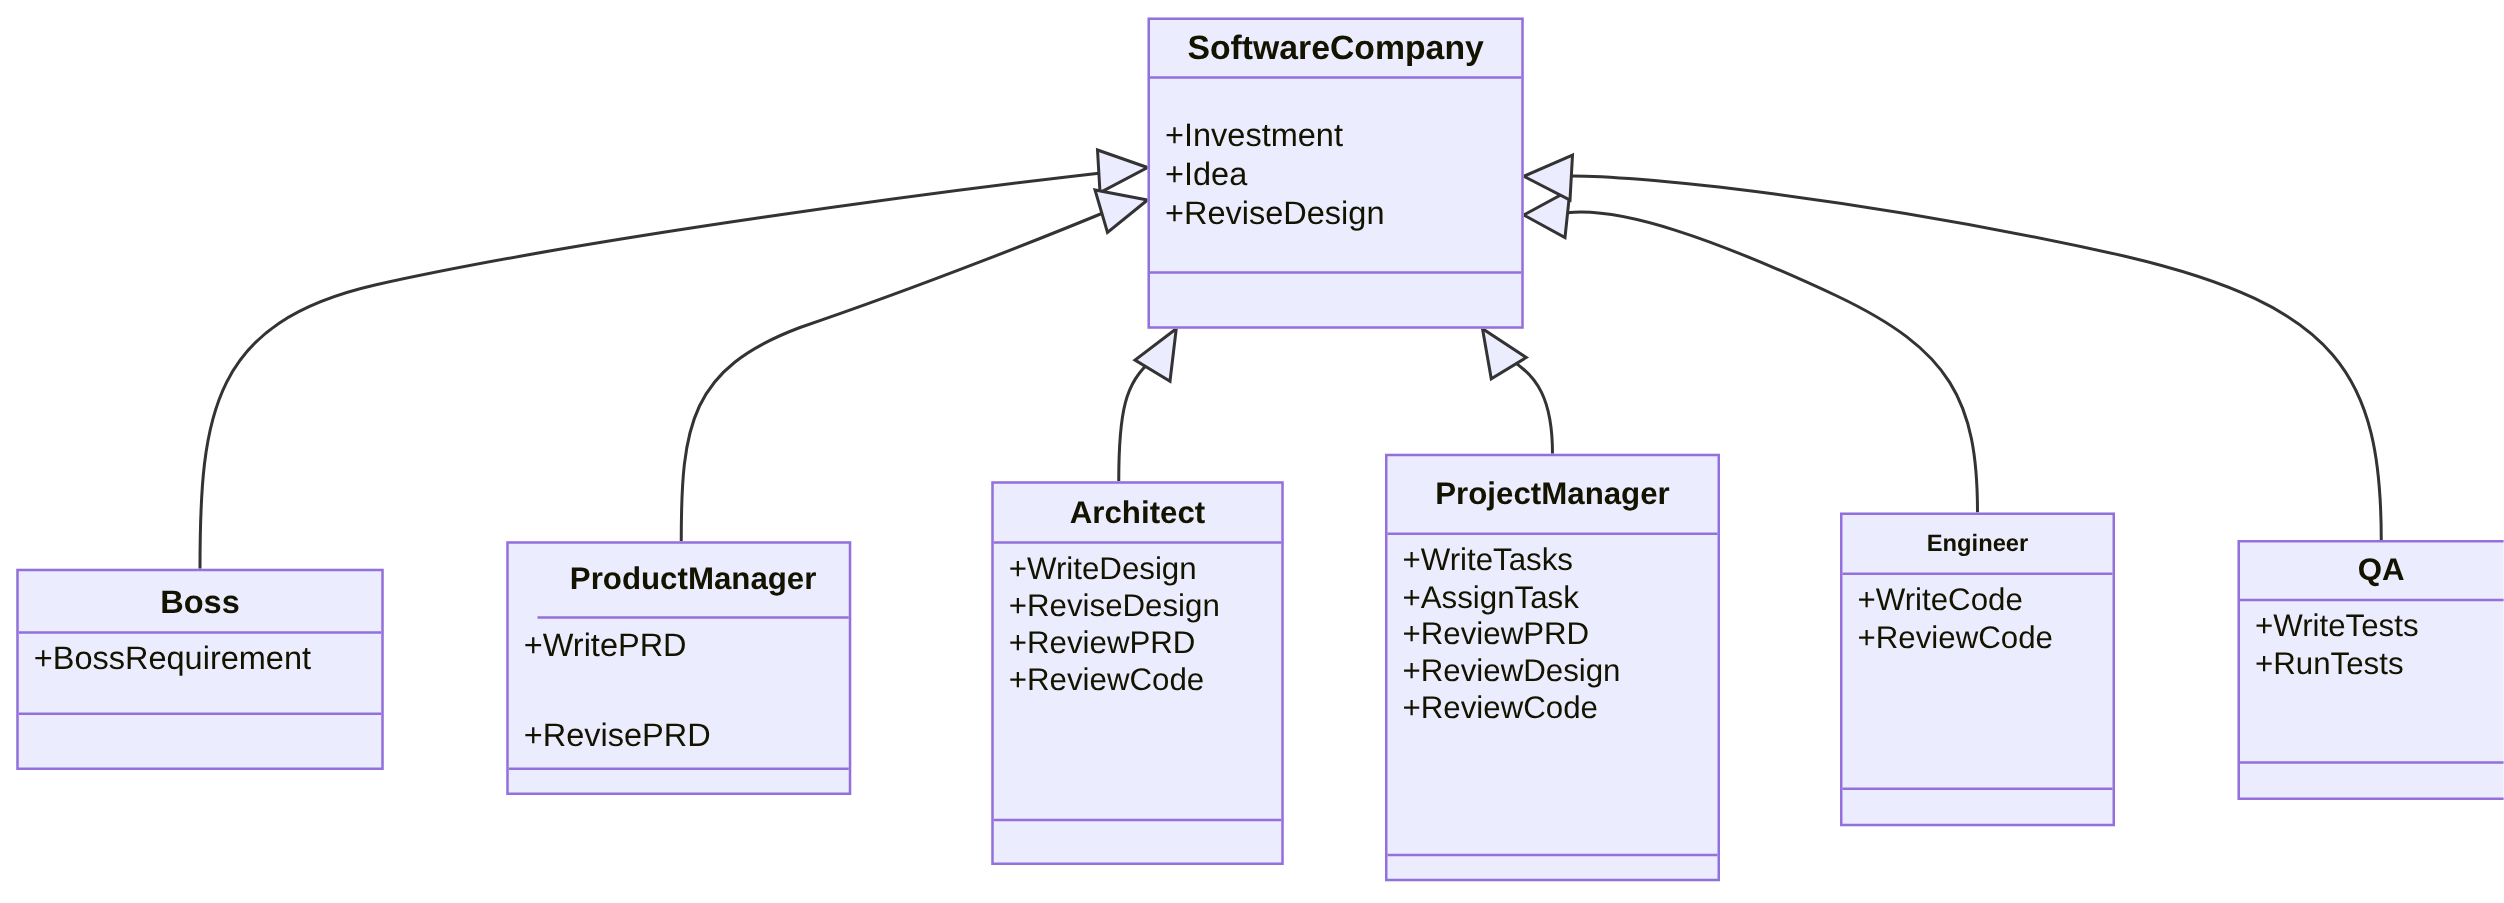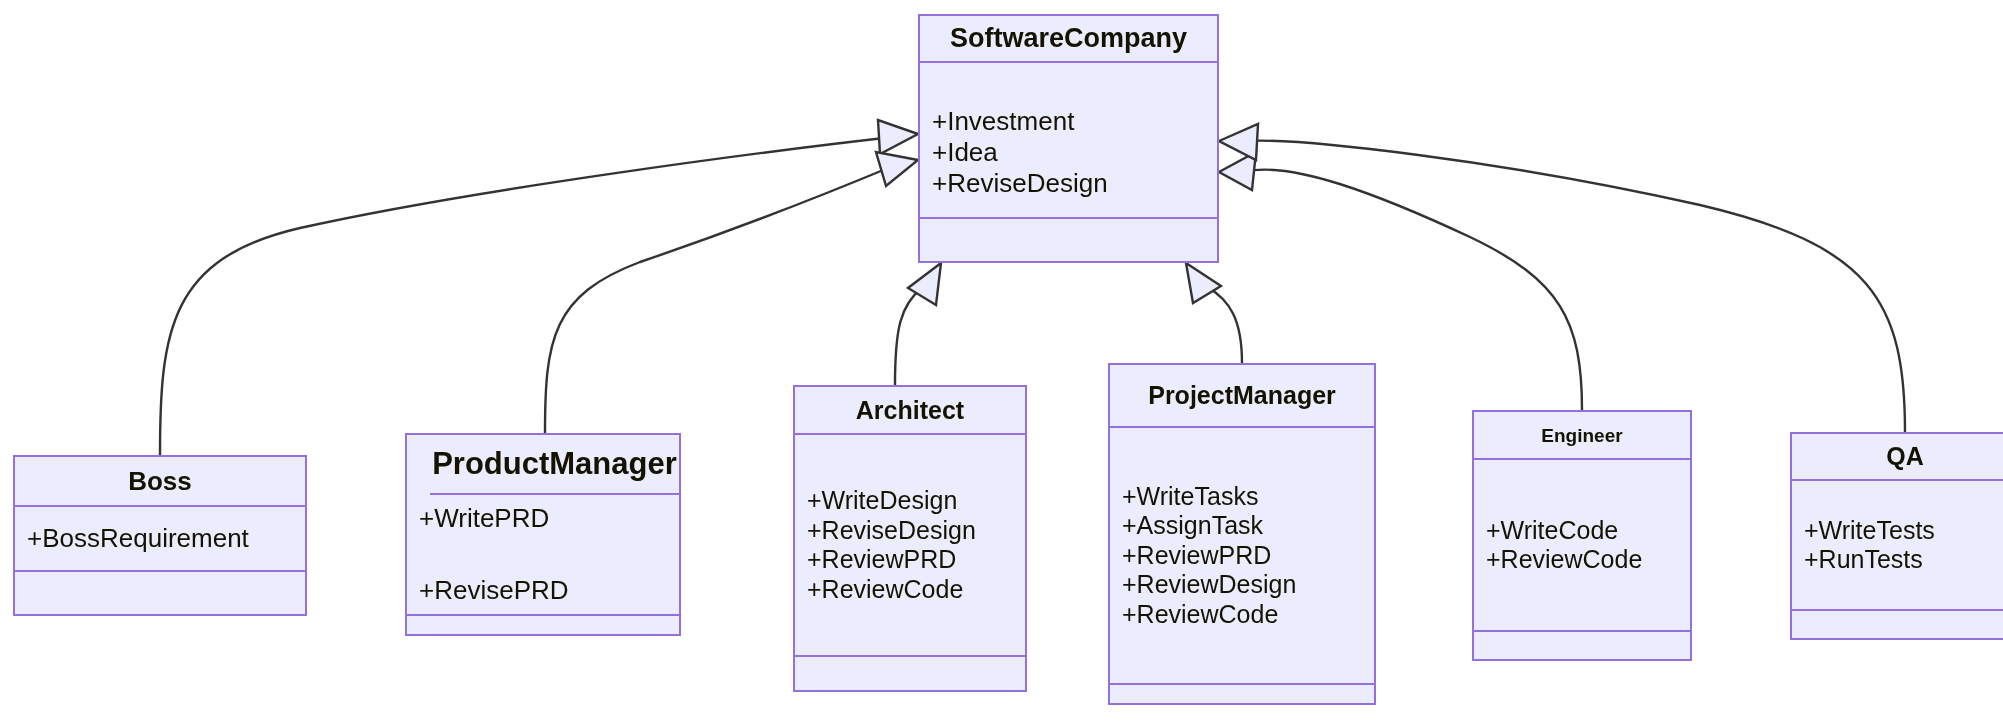--- a/index.html
+++ b/index.html
@@ -41,21 +41,20 @@
     line-height: 1;
     display: flex;
     align-items: center;
     justify-content: center;
   }
   .class-members {
     box-sizing: border-box;
     border-bottom: 2px solid #9370db;
     display: flex;
     flex-direction: column;
-    justify-content: center;
   }
   .member-row {
     color: #131300;
     white-space: nowrap;
     line-height: 1.18;
   }
   .class-methods {
     box-sizing: border-box;
     flex: 1 1 auto;
     min-height: 18px;
@@ -66,21 +65,21 @@
   #class-softwarecompany .class-title   { height: 48px; font-size: 27px; }
   #class-softwarecompany .class-members { height: 133px; padding: 6px 0 6px 12px; }
   #class-softwarecompany .member-row    { font-size: 26px; }
 
   #class-boss { left: 13px; top: 455px; width: 294px; height: 161px; }
   #class-boss .class-title   { height: 50px; font-size: 26px; }
   #class-boss .class-members { height: 65px; padding: 4px 0 4px 12px; }
   #class-boss .member-row    { font-size: 26px; }
 
   #class-productmanager { left: 405px; top: 433px; width: 276px; height: 203px; }
-  #class-productmanager .class-title   { height: 61px; font-size: 31px; margin-left: 23px; }
+  #class-productmanager .class-title   { height: 61px; font-size: 25px; margin-left: 23px; }
   #class-productmanager .class-members { height: 124px; padding: 6px 0 6px 12px; gap: 42px; }
   #class-productmanager .member-row    { font-size: 26px; }
 
   #class-architect { left: 778px; top: 385px; width: 234px; height: 307px; margin-left: 15px; }
   #class-architect .class-title   { height: 48px; font-size: 25px; }
   #class-architect .class-members { height: 222px; padding: 6px 0 6px 12px; }
   #class-architect .member-row    { font-size: 25px; }
 
   #class-projectmanager { left: 1108px; top: 363px; width: 268px; height: 342px; }
   #class-projectmanager .class-title   { height: 65px; font-size: 25px; }

